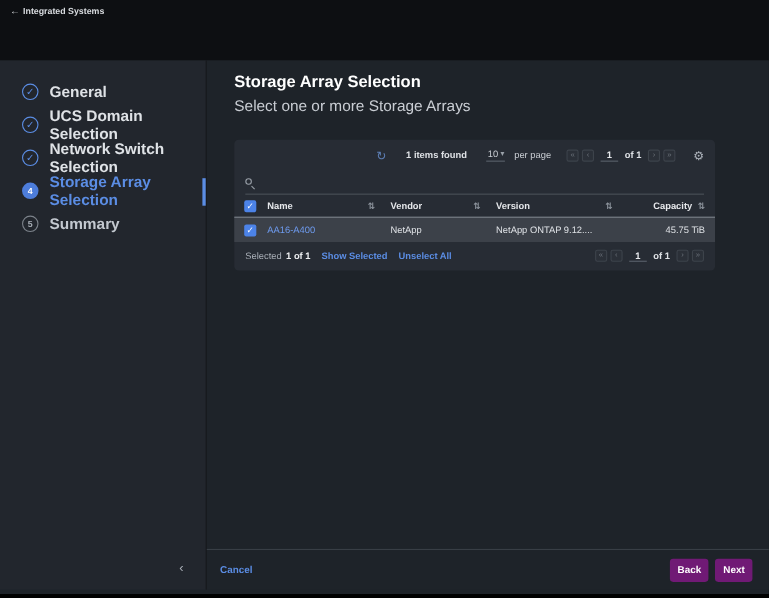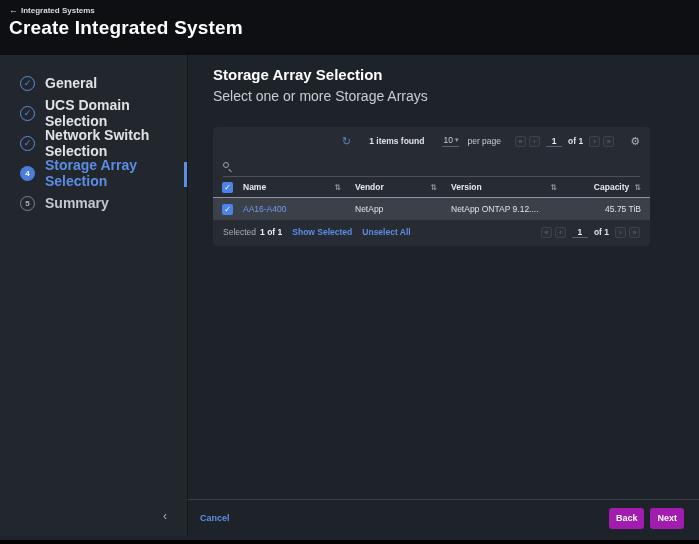--- a/index.html
+++ b/index.html
@@ -68,35 +68,34 @@
 
   .tbl-footer { height:24px; display:flex; align-items:center; padding:0 10px; font-size:8.5px; color:#aab0b8; gap:10px; }
   .sel-count { color:#eceef0; font-weight:bold; margin-left:4px; }
   .footer-link { color:#5b8de4; font-weight:bold; cursor:pointer; }
   .tbl-footer .pg { margin-left:auto; }
 
   
   .action-bar { position:absolute; left:0; right:0; bottom:0; height:37px; border-top:1px solid #383e45; display:flex; align-items:center; padding:0 15px 0 12px; }
   .cancel-link { color:#5b8de4; font-size:9px; font-weight:bold; cursor:pointer; }
   .btn-group { margin-left:auto; display:flex; gap:6px; }
-  .btn { min-width:33px; height:21px; background:#a21caf; border:none; border-radius:3px; color:#fff; font-size:9px; font-weight:bold; padding:0 7px; cursor:pointer; font-family:inherit; }
+  .btn { min-width:33px; height:21px; background:#701a75; border:none; border-radius:3px; color:#fff; font-size:9px; font-weight:bold; padding:0 7px; cursor:pointer; font-family:inherit; }
 
   .bottom-strip { position:absolute; left:0; bottom:0; width:699px; height:4px; background:#000; }
 </style>
 </head>
 <body>
 
 <div class="app">
 
   <div class="app-header">
     <div class="breadcrumb">
       <span class="arrow">←</span>
       <span>Integrated Systems</span>
     </div>
-    <div class="page-title">Create Integrated System</div>
   </div>
 
   <div class="content">
 
     <div class="sidebar">
       <div class="steps">
         <div class="step done">
           <span class="step-circle">✓</span>
           <span class="step-label">General</span>
         </div>

